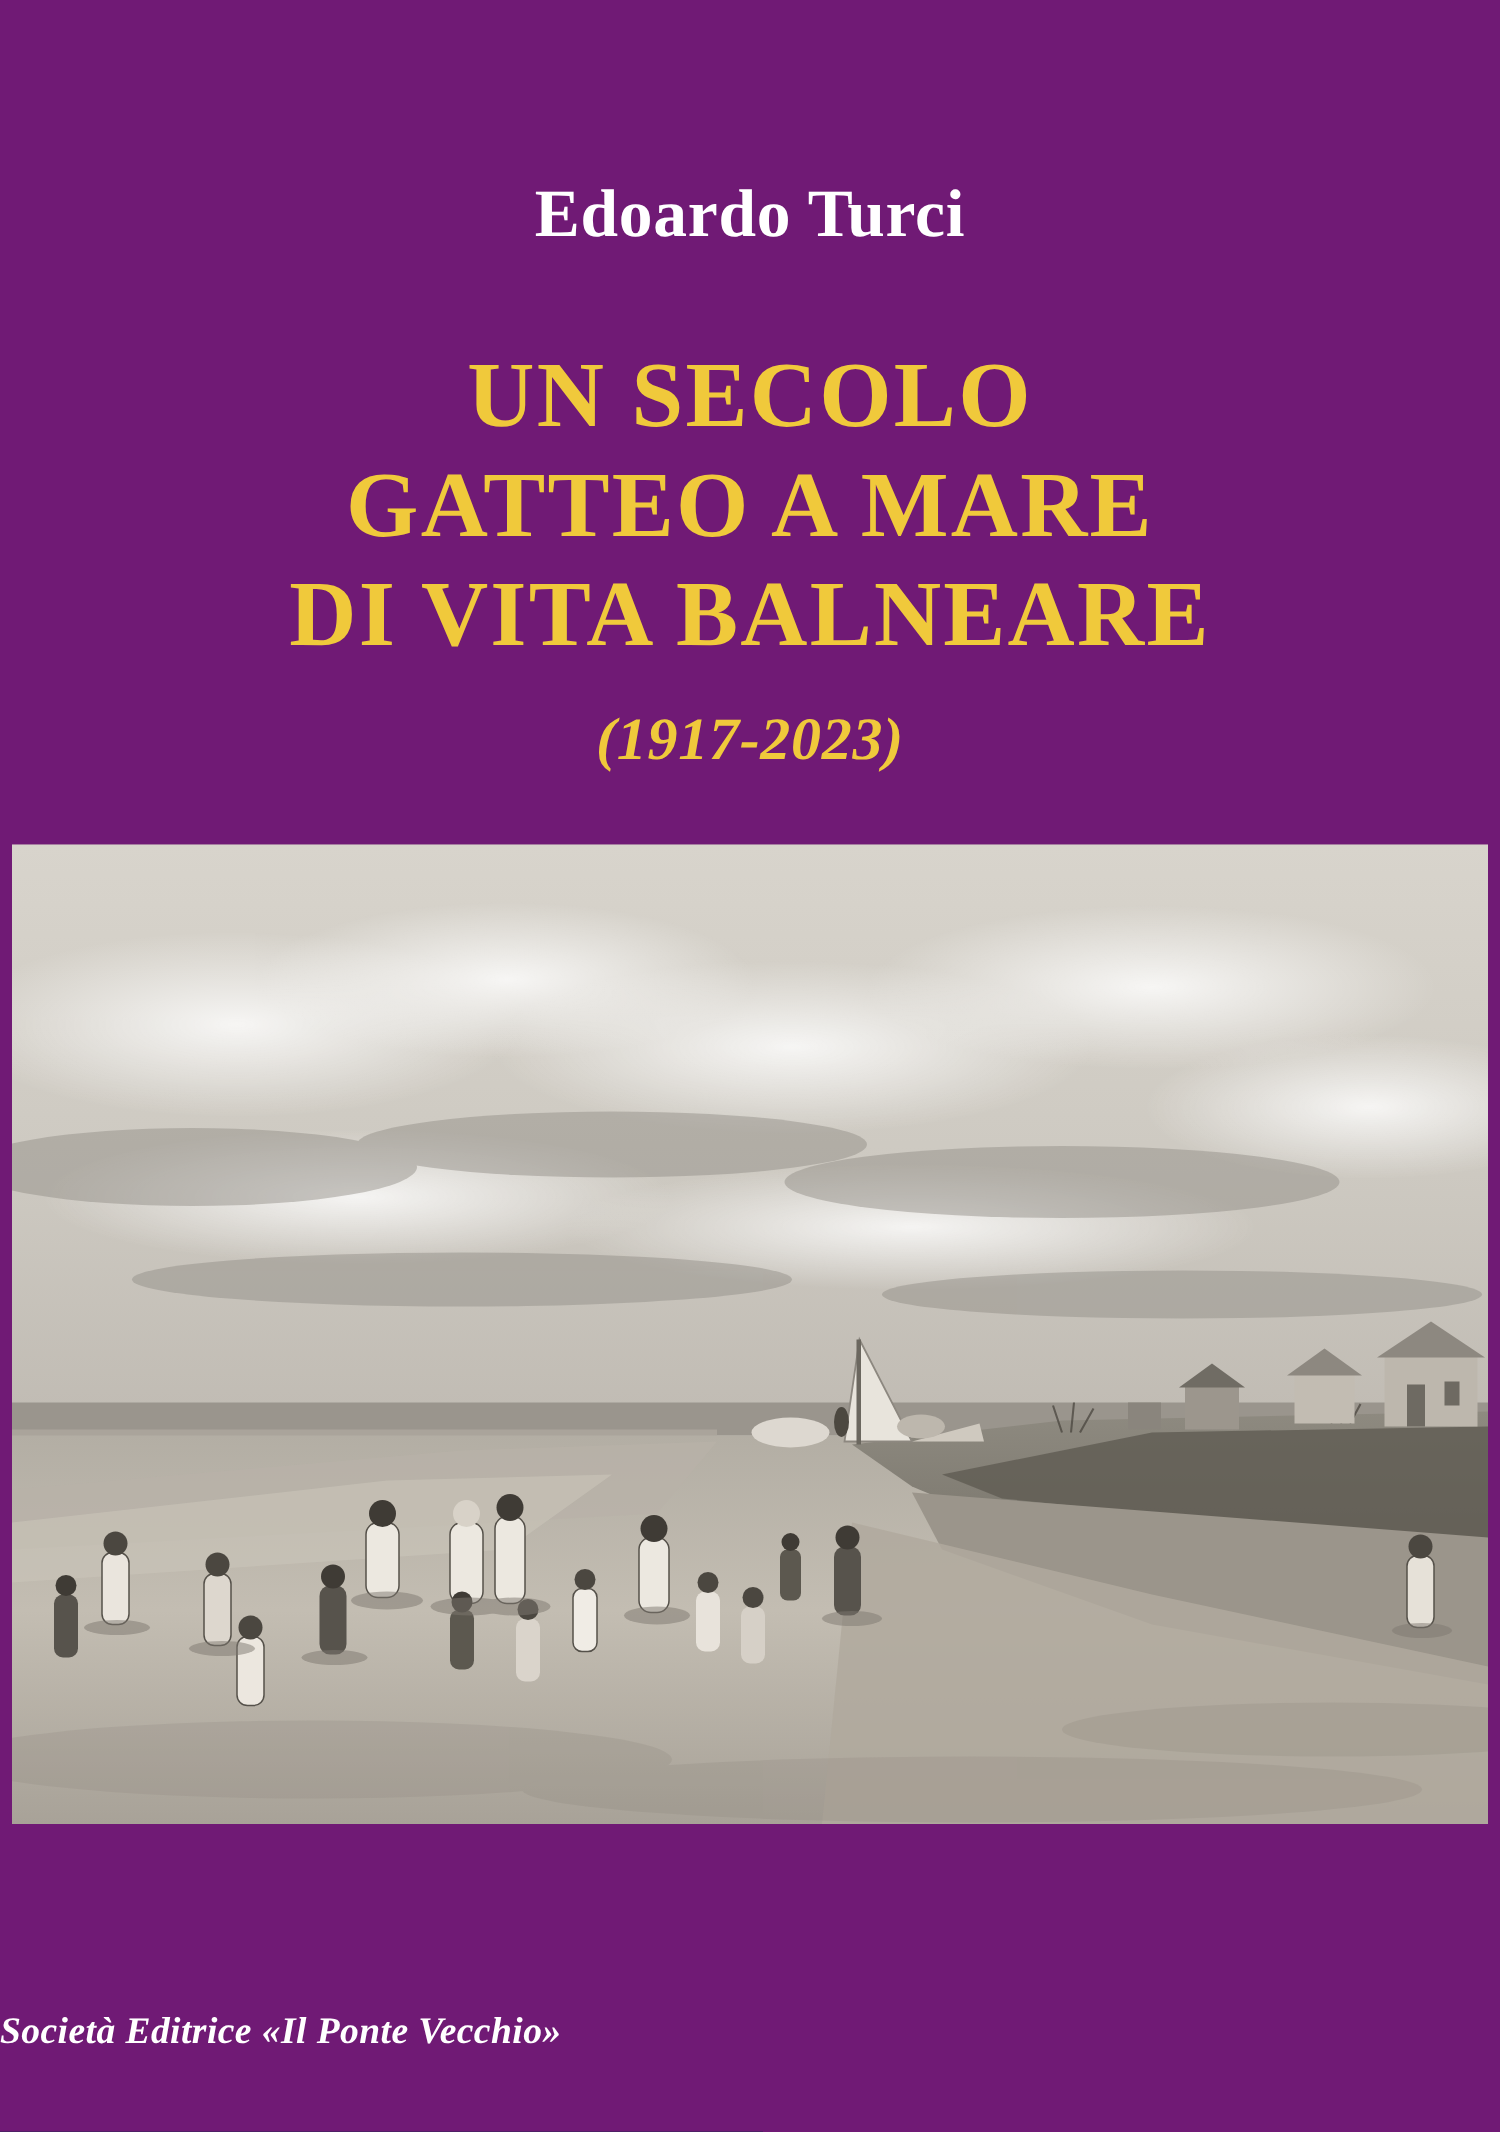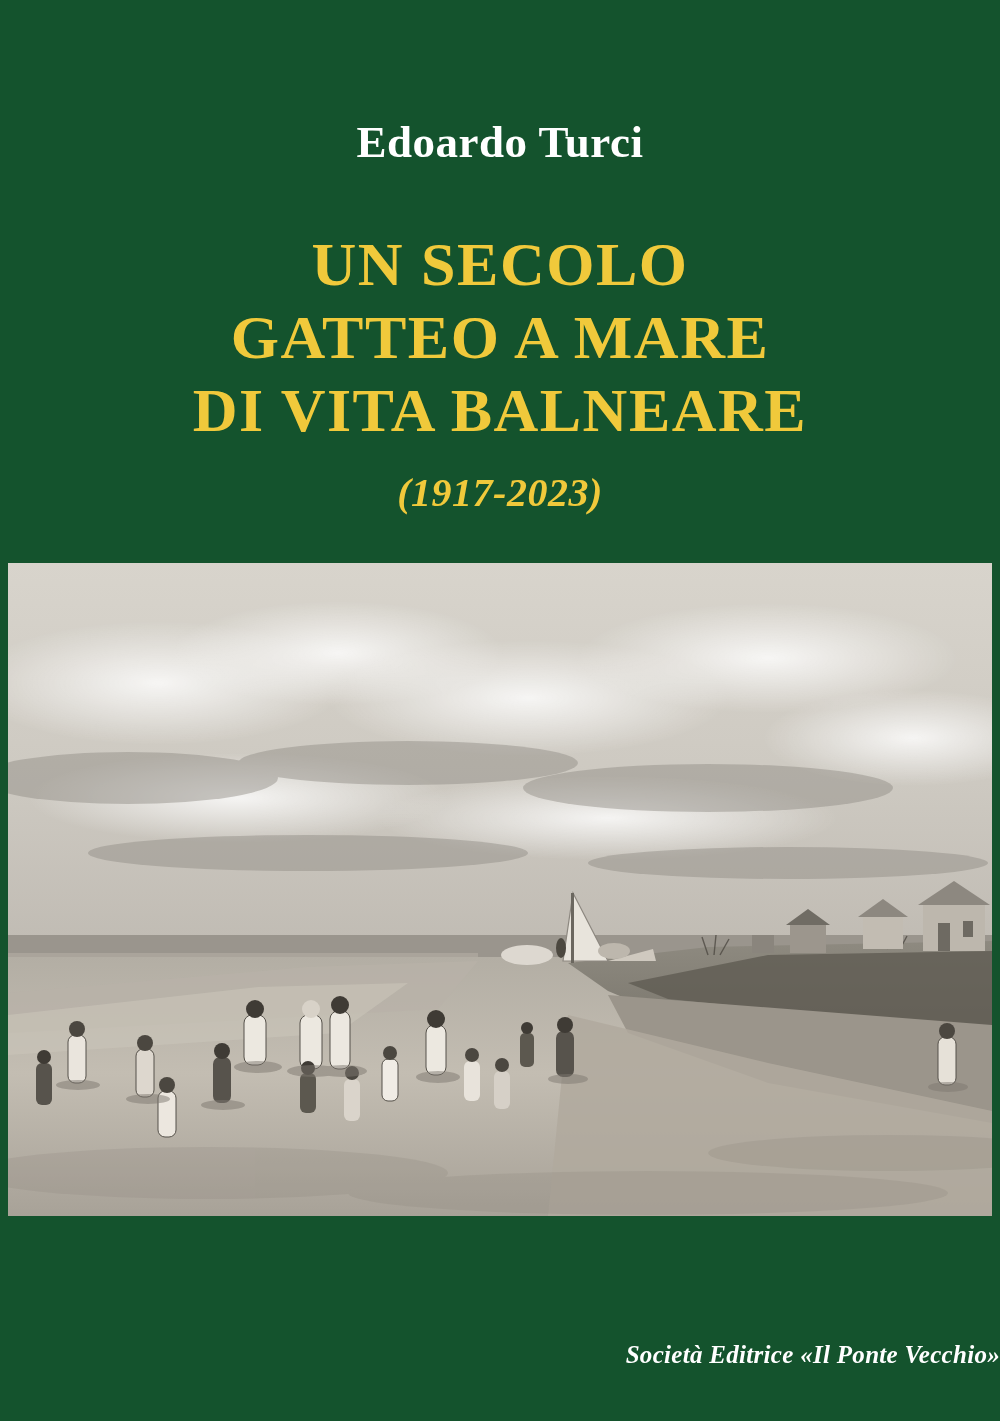--- a/index.html
+++ b/index.html
@@ -10,21 +10,21 @@
     width: 1000px;
     height: 1421px;
     background: #1b2a50;
     font-family: "Liberation Serif", serif;
     overflow: hidden;
   }
   .cover {
     position: relative;
     width: 1000px;
     height: 1421px;
-    background: #14532d;
+    background: #701a75;
     display: flex;
     flex-direction: column;
     align-items: center;
   }
   .author {
     margin-top: 118px;
     color: #ffffff;
     font-size: 45px;
     font-weight: bold;
     letter-spacing: 0.5px;
@@ -66,21 +66,21 @@
   .photo {
     width: 984px;
     height: 653px;
     display: block;
   }
   .publisher {
     position: absolute;
     bottom: 52px;
     left: 0;
     width: 100%;
-    text-align: right;
+    text-align: left;
     color: #ffffff;
     font-size: 25px;
     font-weight: bold;
     font-style: italic;
     font-family: "Liberation Serif", serif;
     letter-spacing: 0.3px;
   }
 </style>
 </head>
 <body>

